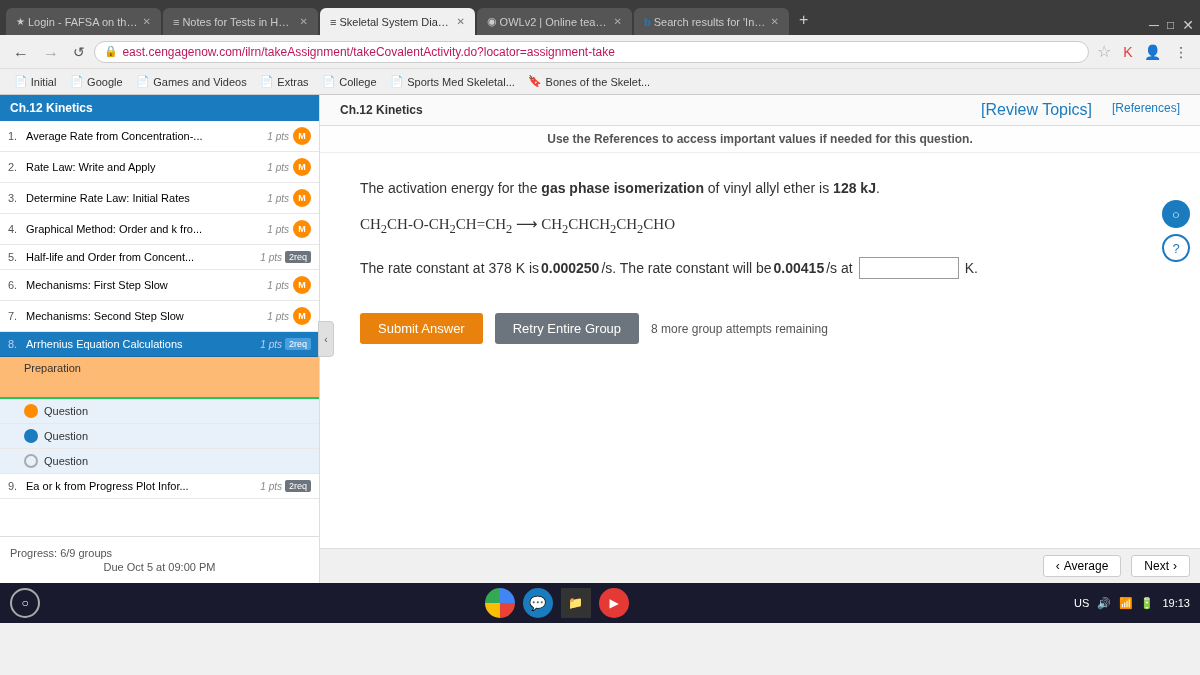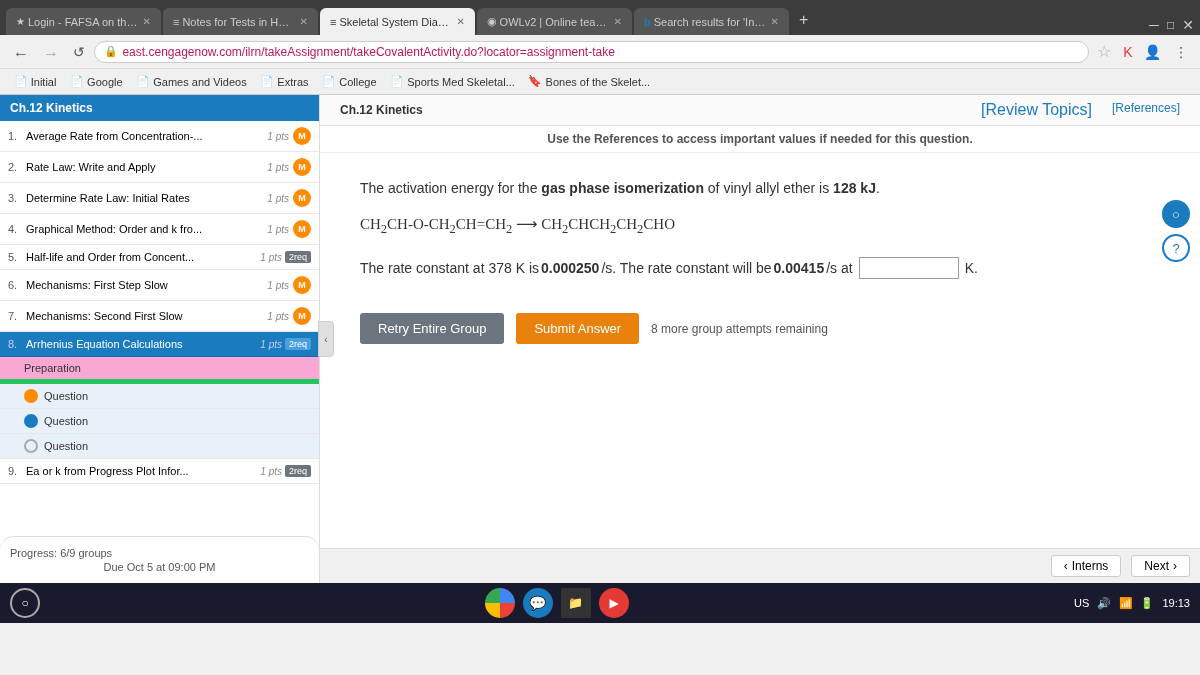--- a/index.html
+++ b/index.html
@@ -133,33 +133,33 @@
 
       <div style="display:flex;align-items:center;padding:6px 8px;border-bottom:1px solid #e8e8e8;cursor:pointer;font-size:11px;">
         <span style="color:#555;margin-right:4px;min-width:14px;">6.</span>
         <span style="flex:1;">Mechanisms: First Step Slow</span>
         <span style="color:#888;font-size:10px;font-style:italic;margin-left:4px;">1 pts</span>
         <span style="width:18px;height:18px;border-radius:50%;background:#ff8c00;color:white;font-size:9px;display:flex;align-items:center;justify-content:center;margin-left:4px;font-weight:bold;">M</span>
       </div>
 
       <div style="display:flex;align-items:center;padding:6px 8px;border-bottom:1px solid #e8e8e8;cursor:pointer;font-size:11px;">
         <span style="color:#555;margin-right:4px;min-width:14px;">7.</span>
-        <span style="flex:1;">Mechanisms: Second First Slow</span>
+        <span style="flex:1;">Mechanisms: Second Step Slow</span>
         <span style="color:#888;font-size:10px;font-style:italic;margin-left:4px;">1 pts</span>
         <span style="width:18px;height:18px;border-radius:50%;background:#ff8c00;color:white;font-size:9px;display:flex;align-items:center;justify-content:center;margin-left:4px;font-weight:bold;">M</span>
       </div>
 
       <div style="display:flex;align-items:center;padding:6px 8px;border-bottom:1px solid #1a6aaa;cursor:pointer;font-size:11px;background:#1a7bbf;color:white;">
         <span style="color:#cce;margin-right:4px;min-width:14px;">8.</span>
         <span style="flex:1;">Arrhenius Equation Calculations</span>
         <span style="color:#cce;font-size:10px;font-style:italic;margin-left:4px;">1 pts</span>
         <span style="background:#4a9fdf;color:white;font-size:9px;padding:1px 4px;border-radius:2px;margin-left:3px;">2req</span>
       </div>
 
-      <div style="padding:5px 10px 5px 24px;border-bottom:5px solid #22c55e;cursor:pointer;font-size:11px;color:#333;background:#f9a8d4;">
+      <div style="padding:5px 10px 23px 24px;border-bottom:2px solid #22c55e;cursor:pointer;font-size:11px;color:#333;background:#fdba74;">
         <span>Preparation</span>
       </div>
       <div style="display:flex;align-items:center;padding:5px 10px 5px 24px;border-bottom:1px solid #e8e8e8;cursor:pointer;font-size:11px;color:#333;background:#e8f0fa;">
         <span style="width:14px;height:14px;border-radius:50%;background:#ff8c00;margin-right:6px;flex-shrink:0;"></span>
         <span>Question</span>
       </div>
       <div style="display:flex;align-items:center;padding:5px 10px 5px 24px;border-bottom:1px solid #e8e8e8;cursor:pointer;font-size:11px;color:#333;background:#e8f0fa;">
         <span style="width:14px;height:14px;border-radius:50%;background:#1a7bbf;margin-right:6px;flex-shrink:0;"></span>
         <span>Question</span>
       </div>
@@ -170,21 +170,21 @@
 
       <div style="display:flex;align-items:center;padding:6px 8px;border-bottom:1px solid #e8e8e8;cursor:pointer;font-size:11px;">
         <span style="color:#555;margin-right:4px;min-width:14px;">9.</span>
         <span style="flex:1;">Ea or k from Progress Plot Infor...</span>
         <span style="color:#888;font-size:10px;font-style:italic;margin-left:4px;">1 pts</span>
         <span style="background:#6c757d;color:white;font-size:9px;padding:1px 4px;border-radius:2px;margin-left:3px;">2req</span>
       </div>
 
       <div style="flex:1;"></div>
 
-      <div style="padding:10px;border-top:1px solid #ddd;font-size:11px;color:#555;border-radius:14px;">
+      <div style="padding:10px;border-top:1px solid #ddd;font-size:11px;color:#555;">
         <div><span>Progress:</span> <span>6/9 groups</span></div>
         <div style="margin-top:2px;text-align:center;">Due Oct 5 at 09:00 PM</div>
       </div>
     </div>
 
     <div style="position:absolute;left:318px;top:50%;transform:translateY(-50%);background:#e0e0e0;border:1px solid #ccc;width:16px;height:36px;cursor:pointer;border-radius:0 4px 4px 0;display:flex;align-items:center;justify-content:center;font-size:10px;z-index:10;color:#555;">‹</div>
 
     <div style="flex:1;display:flex;flex-direction:column;overflow:hidden;">
 
       <div style="display:flex;justify-content:space-between;align-items:center;padding:6px 20px;border-bottom:1px solid #ddd;background:#fafafa;">
@@ -213,36 +213,36 @@
           <span>The rate constant at 378 K is </span>
           <strong>0.000250</strong>
           <span> /s. The rate constant will be </span>
           <strong>0.00415</strong>
           <span> /s at</span>
           <input type="text" style="border: 1px solid rgb(153, 153, 153); width: 100px; height: 22px; margin: 0px 4px; padding: 2px 4px; font-size: 13px;">
           <span>K.</span>
         </div>
 
         <div style="display:flex;align-items:center;gap:12px;padding:10px 0;">
+          <button style="background:#e8820c;color:white;border:none;padding:8px 18px;font-size:13px;cursor:pointer;border-radius:3px;">Submit Answer</button>
           <button style="background:#6c757d;color:white;border:none;padding:8px 18px;font-size:13px;cursor:pointer;border-radius:3px;">Retry Entire Group</button>
-          <button style="background:#e8820c;color:white;border:none;padding:8px 18px;font-size:13px;cursor:pointer;border-radius:3px;">Submit Answer</button>
           <span style="font-size:12px;color:#555;">8 more group attempts remaining</span>
         </div>
 
       </div>
 
       <div style="position:absolute;right:10px;top:105px;display:flex;flex-direction:column;gap:6px;">
         <div style="width:28px;height:28px;border-radius:50%;background:#1a7bbf;color:white;display:flex;align-items:center;justify-content:center;font-size:13px;cursor:pointer;">○</div>
         <div style="width:28px;height:28px;border-radius:50%;border:2px solid #1a7bbf;color:#1a7bbf;display:flex;align-items:center;justify-content:center;font-size:13px;cursor:pointer;background:white;">?</div>
       </div>
 
       <div style="display:flex;justify-content:flex-end;align-items:center;padding:6px 10px;background:#f0f0f0;border-top:1px solid #ddd;gap:10px;">
         <button style="background:white;border:1px solid #ccc;padding:3px 12px;font-size:12px;cursor:pointer;border-radius:3px;display:flex;align-items:center;gap:4px;">
           <span>‹</span>
-          <span>Interns</span>
+          <span>Average</span>
         </button>
         <button style="background:white;border:1px solid #ccc;padding:3px 12px;font-size:12px;cursor:pointer;border-radius:3px;display:flex;align-items:center;gap:4px;">
           <span>Next</span>
           <span>›</span>
         </button>
       </div>
 
     </div>
   </div>
 

